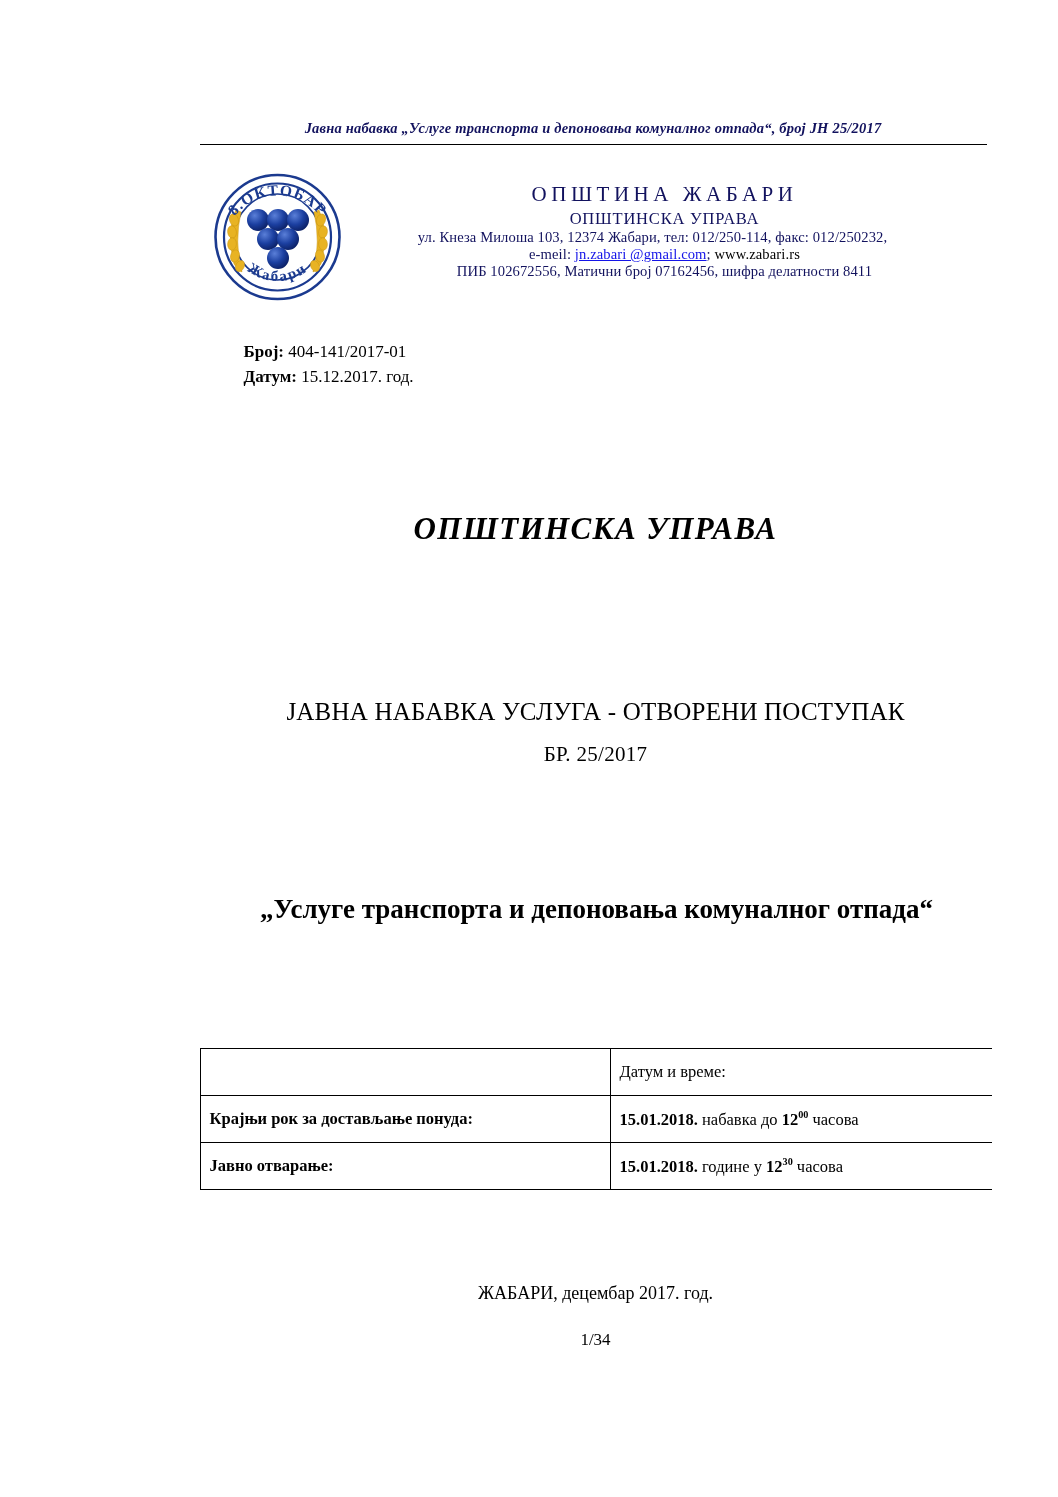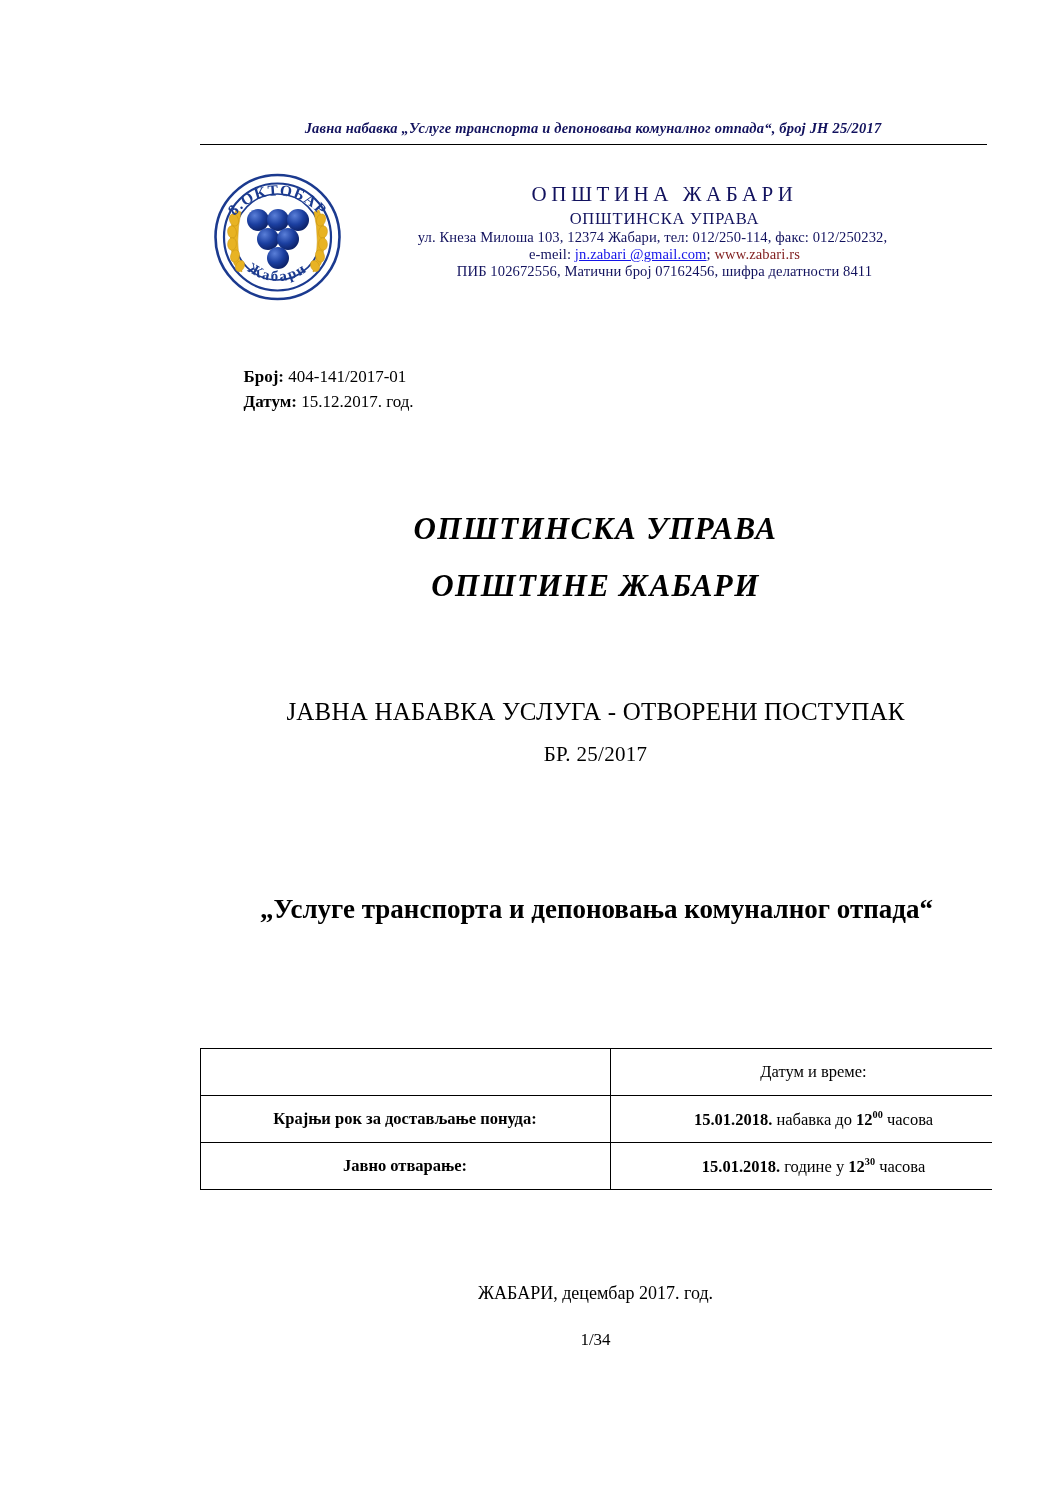--- a/index.html
+++ b/index.html
@@ -82,31 +82,30 @@
     white-space: nowrap;
   }
   .org-line.addr {
     margin-left: -24px;
   }
   .maillink {
     color: #1414e8;
     text-decoration: underline;
   }
   .plainweb {
-    color: #7f1d1d;
+    color: #000000;
   }
 
   
   .refblock {
     position: absolute;
     left: 177px;
     top: 339px;
     font-size: 17px;
     line-height: 1.48;
-    margin-top: 25px;
   }
   .refblock .lbl { font-weight: bold; }
 
   
   .admin-title {
     position: absolute;
     left: 129px;
     top: 500px;
     width: 800px;
     text-align: center;
@@ -161,21 +160,20 @@
     width: 779px;
     border-collapse: collapse;
     table-layout: fixed;
   }
   .deadline-table td {
     border: 1.8px solid #000000;
     height: 38px;
     padding: 4px 9px;
     font-size: 16.5px;
     vertical-align: middle;
-    text-align: center;
   }
   .deadline-table td.c1 { width: 391px; }
   .deadline-table td.c2 { width: 388px; }
   .deadline-table .b { font-weight: bold; }
   .deadline-table .reg { font-weight: normal; }
   .deadline-table sup {
     font-size: 0.62em;
     vertical-align: super;
     font-weight: bold;
   }
@@ -277,21 +275,20 @@
     <div>
       <span class="lbl">Број:</span><span> 404-141/2017-01</span>
     </div>
     <div>
       <span class="lbl">Датум:</span><span> 15.12.2017. год.</span>
     </div>
   </div>
 
   <div class="admin-title">
     <div>ОПШТИНСКА УПРАВА</div>
-    <div>ОПШТИНЕ ЖАБАРИ</div>
   </div>
 
   <div class="doc-kind">
     <div class="l2">ЈАВНА НАБАВКА УСЛУГА - ОТВОРЕНИ ПОСТУПАК</div>
     <div class="l3">БР. 25/2017</div>
   </div>
 
   <div class="subject">„Услуге транспорта и депоновања комуналног отпада“</div>
 
   <table class="deadline-table">

